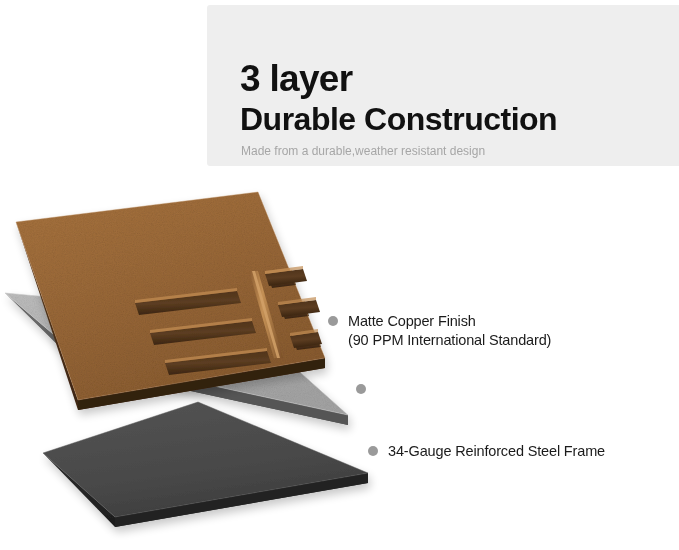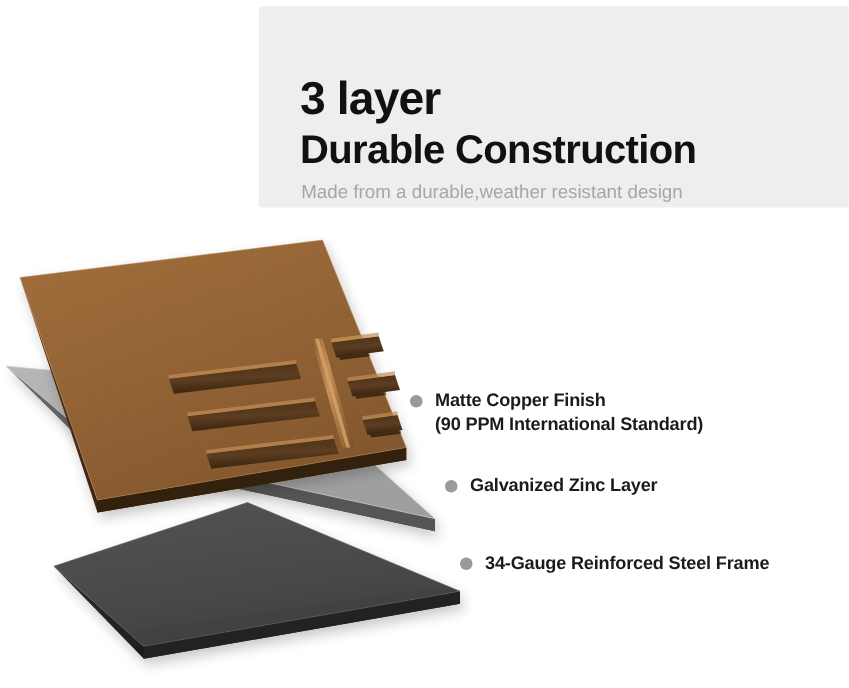--- a/index.html
+++ b/index.html
@@ -46,21 +46,21 @@
   .title-sub {
     font-size: 32px;
     font-weight: 700;
     letter-spacing: -0.5px;
     color: #111111;
     line-height: 1.18;
     margin: 2px 0 0 0;
     white-space: nowrap;
   }
   .title-tag {
-    font-size: 15px;
+    font-size: 12px;
     font-weight: 400;
     color: #a6a6a6;
     line-height: 1.3;
     margin: 5px 0 0 1px;
     white-space: nowrap;
   }
 
   
   .diagram {
     position: absolute;
@@ -81,21 +81,21 @@
   .dot {
     flex: 0 0 auto;
     width: 10px;
     height: 10px;
     border-radius: 50%;
     background: #9a9a9a;
     margin-top: 4px;
   }
   .callout-text {
     font-size: 14.5px;
-    font-weight: 700;
+    font-weight: 400;
     color: #1b1b1b;
     line-height: 1.33;
     white-space: pre-line;
     letter-spacing: -0.15px;
   }
 
   .callout-copper { left: 328px; top: 312px; }
   .callout-zinc   { left: 356px; top: 380px; }
   .callout-steel  { left: 368px; top: 442px; }
 </style>
@@ -257,21 +257,20 @@
   </div>
 
   <div class="callout callout-copper">
     <span class="dot"></span>
     <span class="callout-text">Matte Copper Finish
 (90 PPM International Standard)</span>
   </div>
 
   <div class="callout callout-zinc">
     <span class="dot"></span>
-    <span class="callout-text">Galvanized Zinc Layer</span>
   </div>
 
   <div class="callout callout-steel">
     <span class="dot"></span>
     <span class="callout-text">34-Gauge Reinforced Steel Frame</span>
   </div>
 
 </div>
 
 </body></html>

